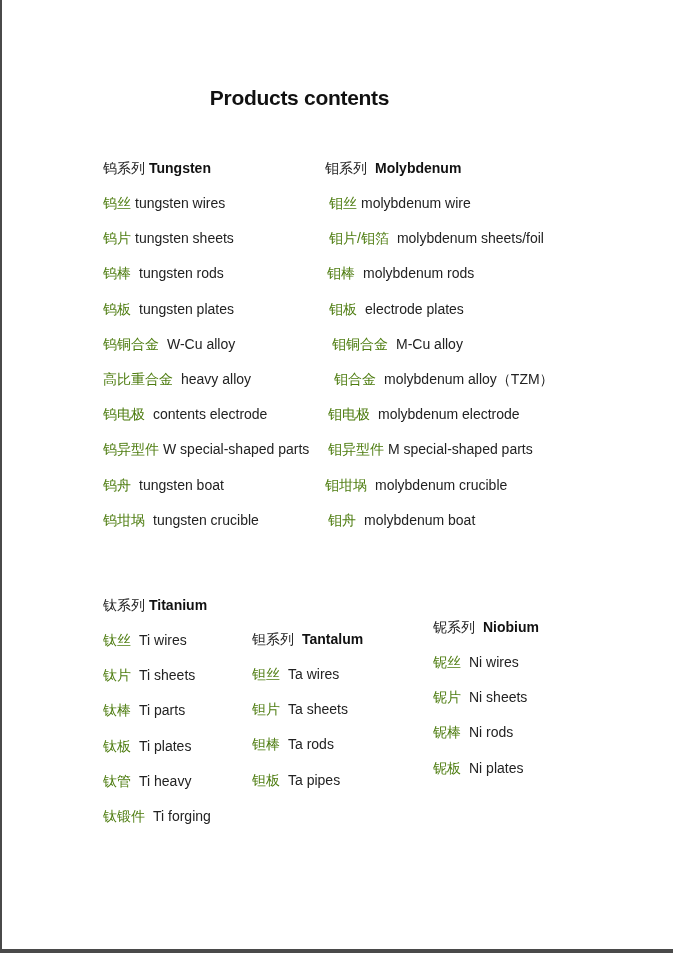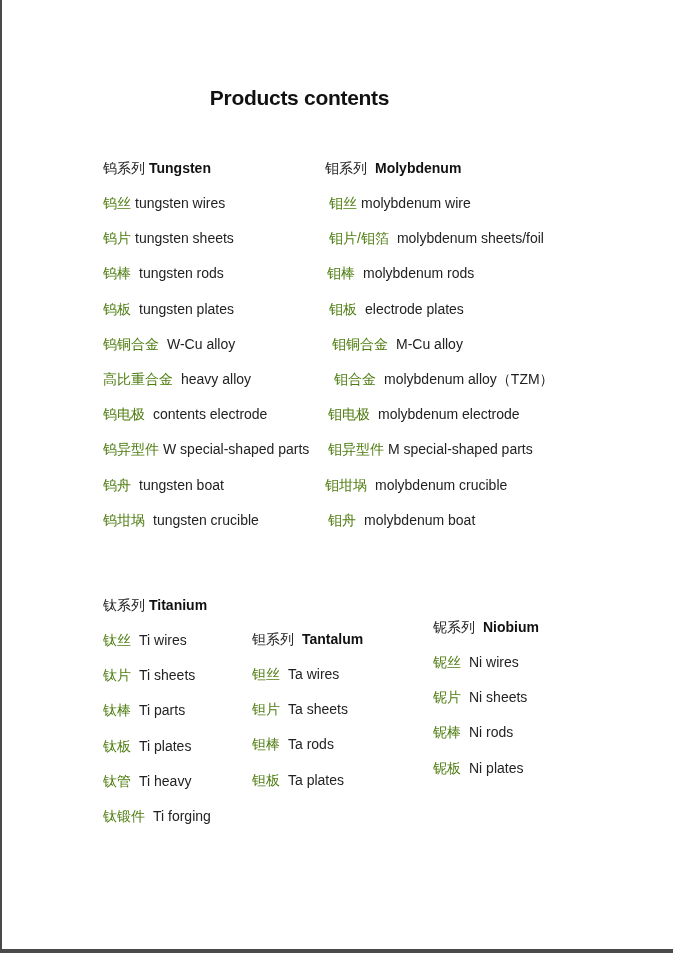--- a/index.html
+++ b/index.html
@@ -71,21 +71,21 @@
   <div class="row"><span class="cn">钛锻件</span><span class="gap" style="width:8px"></span><span class="en">Ti forging</span></div>
 </div>
 
 <div class="col" style="left:252px; top:619px;margin-top:12px;">
   <div class="hdr">
     <span class="cn">钽系列</span><span class="gap" style="width:8px"></span><span class="en">Tantalum</span>
   </div>
   <div class="row"><span class="cn">钽丝</span><span class="gap" style="width:8px"></span><span class="en">Ta wires</span></div>
   <div class="row"><span class="cn">钽片</span><span class="gap" style="width:8px"></span><span class="en">Ta sheets</span></div>
   <div class="row"><span class="cn">钽棒</span><span class="gap" style="width:8px"></span><span class="en">Ta rods</span></div>
-  <div class="row"><span class="cn">钽板</span><span class="gap" style="width:8px"></span><span class="en">Ta plates</span></div>
+  <div class="row"><span class="cn">钽板</span><span class="gap" style="width:8px"></span><span class="en">Ta pipes</span></div>
 </div>
 
 <div class="col" style="left:433px; top:619px;">
   <div class="hdr">
     <span class="cn">铌系列</span><span class="gap" style="width:8px"></span><span class="en">Niobium</span>
   </div>
   <div class="row"><span class="cn">铌丝</span><span class="gap" style="width:8px"></span><span class="en">Ni wires</span></div>
   <div class="row"><span class="cn">铌片</span><span class="gap" style="width:8px"></span><span class="en">Ni sheets</span></div>
   <div class="row"><span class="cn">铌棒</span><span class="gap" style="width:8px"></span><span class="en">Ni rods</span></div>
   <div class="row"><span class="cn">铌板</span><span class="gap" style="width:8px"></span><span class="en">Ni plates</span></div>

